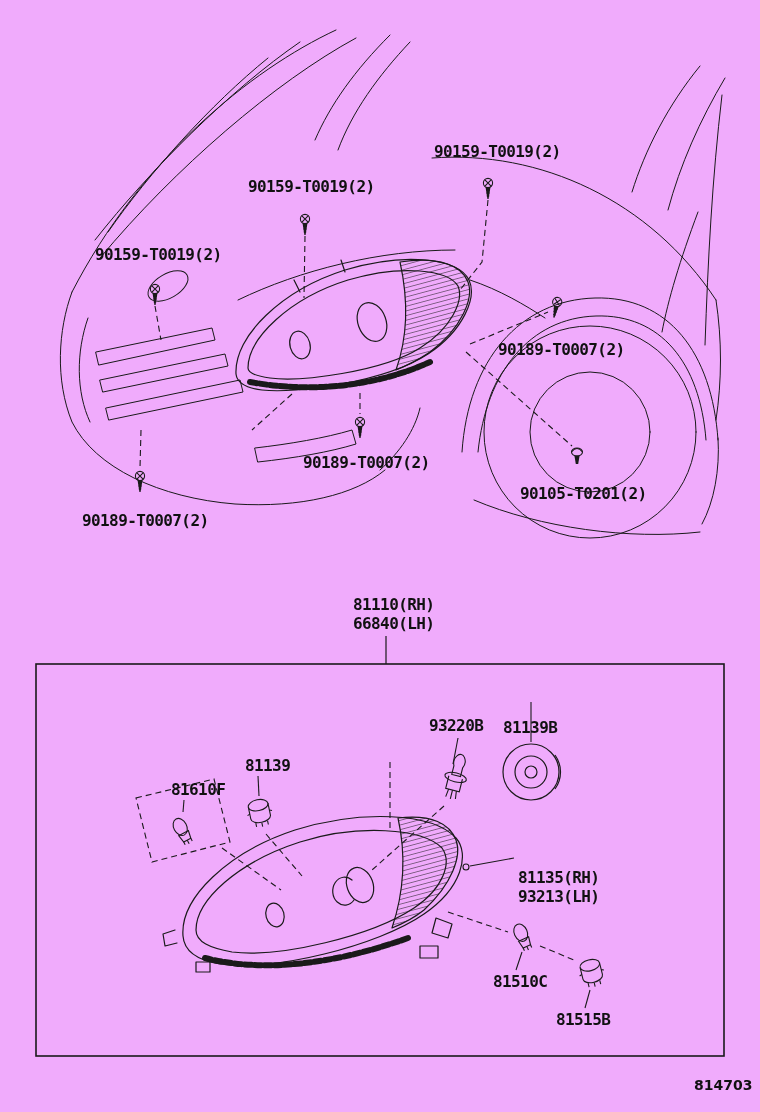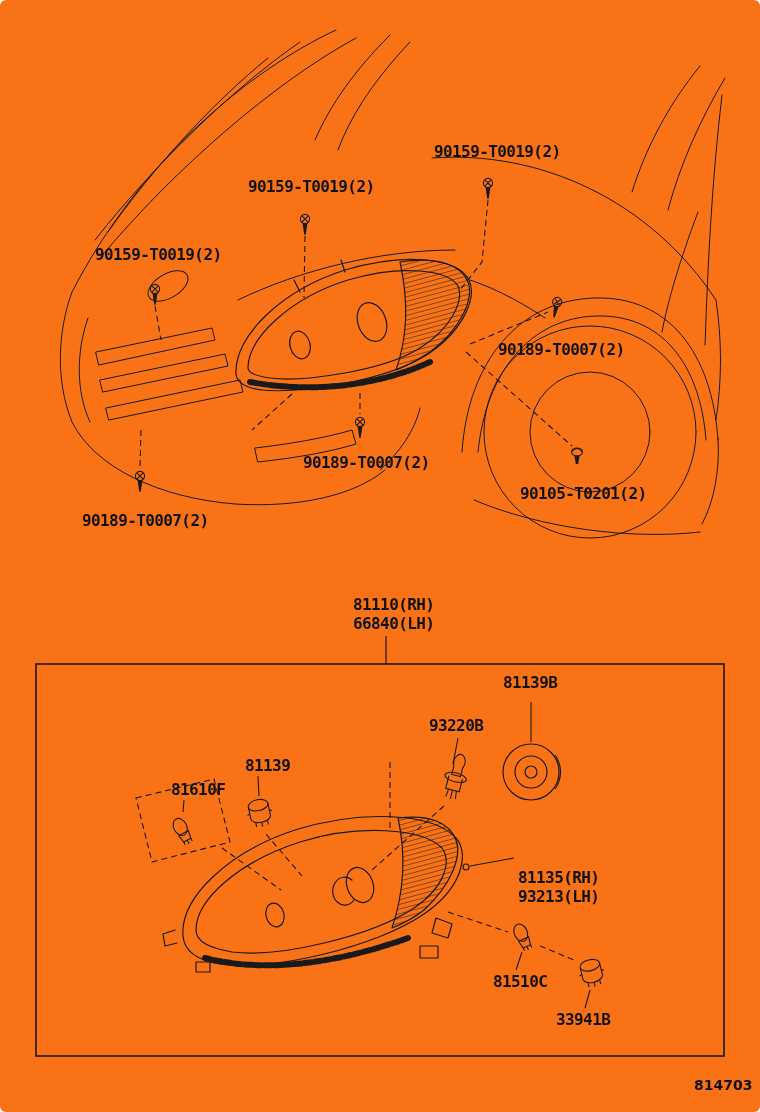--- a/index.html
+++ b/index.html
@@ -1,20 +1,19 @@
 <!DOCTYPE html>
 <html><head>
 <meta charset="utf-8">
 <style>
   html,body { margin:0; padding:0; background:#ffffff; }
   .page {
-    position:relative; width:760px; height:1112px; background:#f97316;
+    position:relative; width:760px; height:1112px; background:#f0abfc;
     font-family:"DejaVu Sans Mono","Liberation Mono",monospace;
     overflow:hidden;
-    border-radius:6px;
   }
   svg.art { position:absolute; left:0; top:0; }
   .callout {
     position:absolute; font-weight:700; font-size:16px; color:#111;
     white-space:nowrap; letter-spacing:-0.6px; line-height:18px;
   }
   .callout.two-line div { line-height:19px; }
   .footer-code {
     position:absolute;
     font-family:"DejaVu Sans","Liberation Sans",sans-serif;
@@ -201,27 +200,27 @@
   <div class="callout" style="left:498px;top:341px">90189-T0007(2)</div>
   <div class="callout" style="left:303px;top:454px">90189-T0007(2)</div>
   <div class="callout" style="left:82px;top:512px">90189-T0007(2)</div>
   <div class="callout" style="left:520px;top:485px">90105-T0201(2)</div>
 
   <div class="callout two-line" style="left:353px;top:595px">
     <div>81110(RH)</div>
     <div>66840(LH)</div>
   </div>
 
-  <div class="callout" style="left:503px;top:674px">81139B</div>
+  <div class="callout" style="left:503px;top:719px">81139B</div>
   <div class="callout" style="left:429px;top:717px">93220B</div>
   <div class="callout" style="left:245px;top:757px">81139</div>
   <div class="callout" style="left:171px;top:781px">81610F</div>
 
   <div class="callout two-line" style="left:518px;top:868px">
     <div>81135(RH)</div>
     <div>93213(LH)</div>
   </div>
 
   <div class="callout" style="left:493px;top:973px">81510C</div>
-  <div class="callout" style="left:556px;top:1011px">33941B</div>
+  <div class="callout" style="left:556px;top:1011px">81515B</div>
 
   <div class="footer-code" style="left:694px;top:1077px">814703</div>
 </div>
 
 </body></html>

